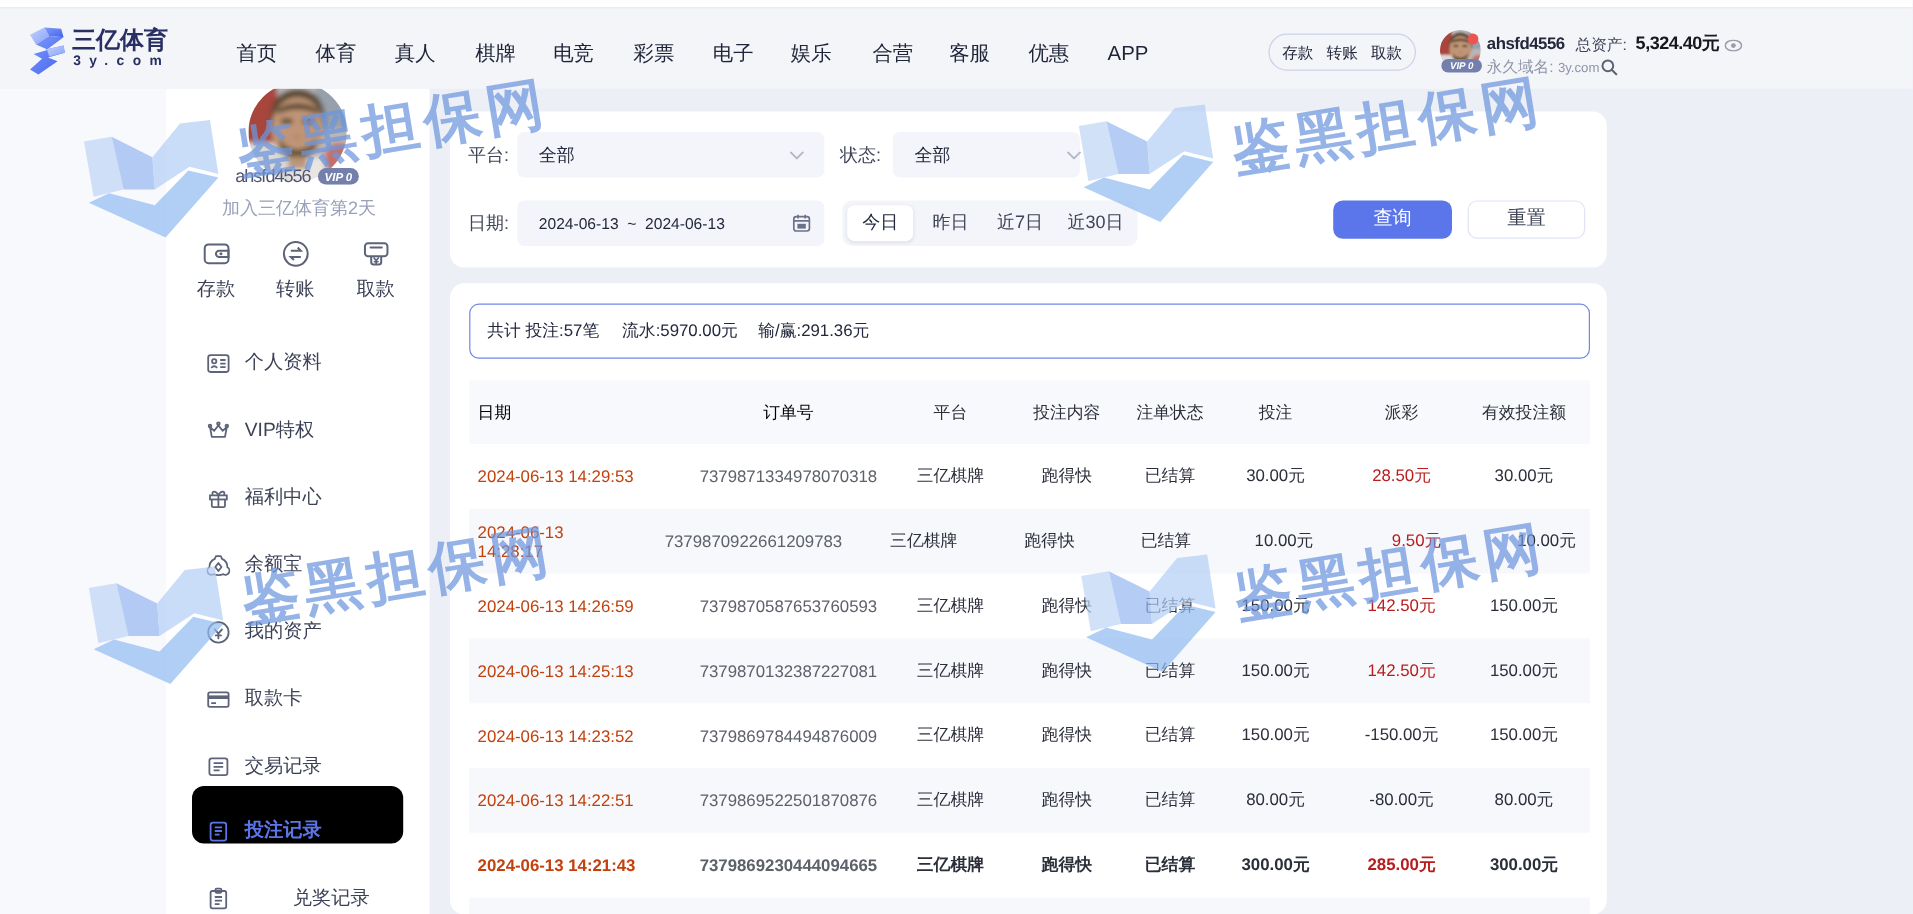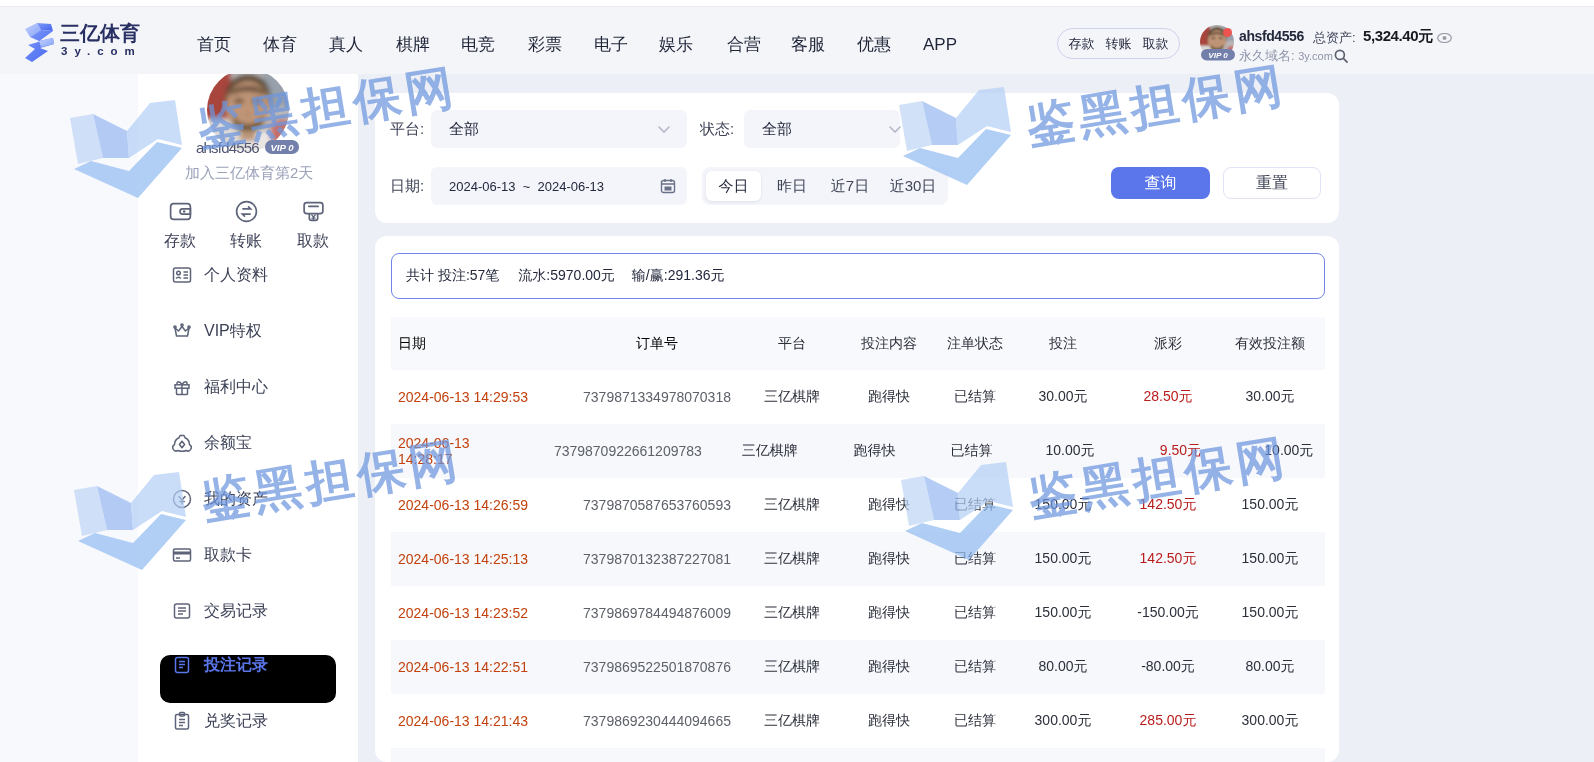--- a/index.html
+++ b/index.html
@@ -30,21 +30,21 @@
 
 #leftbg { left:0; top:74px; width:138px; height:688px; background:#f8f9fd; }
 #sidebar { left:138px; top:74px; width:220px; height:688px; background:#ffffff; }
 #avatar1 { left:207px; top:69px; width:82px; height:82px; border-radius:50%; overflow:hidden; z-index:5; }
 #uname1 { left:196px; top:139px; font-size:15px; color:#4e5470; z-index:6; letter-spacing:-0.8px; }
 #vipbadge1 { left:264px; top:140px; width:36px; height:14px; z-index:6; }
 #joined { left:185px; top:164px; font-size:15px; color:#9aa1b9; z-index:6; }
 .qa { top:199px; width:60px; transform:translateX(-50%); text-align:center; color:#5d6378; }
 .qa svg { width:25px; height:25px; display:block; margin:0 auto; }
 .qa .qalabel { margin-top:7px; font-size:16px; color:#3c4156; }
-.menuitem { left:160px; width:176px; height:48px; transform:translateY(-50%); display:flex; align-items:flex-start; color:#3c4156; }
+.menuitem { left:160px; width:176px; height:48px; transform:translateY(-50%); display:flex; align-items:flex-end; color:#3c4156; }
 .menuitem svg { width:20px; height:20px; margin-left:12px; flex:none; }
 .menuitem .mlabel { margin-left:12px; font-size:16px; }
 .menuitem.sel { background:#000000; border-radius:10px; color:#5b76ea;font-weight:bold; }
 .menuitem.sel .mlabel { color:#5b76ea; }
 
 
 #card1 { left:375px; top:93px; width:964px; height:130px; background:#fff; border-radius:12px; }
 #card2 { left:375px; top:236px; width:964px; height:526px; background:#fff; border-radius:12px; }
 .flabel { font-size:15px; color:#3f4457; }
 .selbox { background:#f4f5fa; border-radius:6px; position:absolute; display:flex; align-items:center; }
@@ -200,21 +200,21 @@
     </svg>
     <div class="mlabel">交易记录</div>
   </div>
   <div class="menuitem sel abs" style="top:679px;">
     <svg viewBox="0 0 20 20" fill="none" stroke="#5b76ea" stroke-width="1.5">
       <rect x="3.5" y="2.5" width="13" height="15" rx="2"></rect>
       <path d="M7 6.5 h6 M7 9.5 h6 M7 12.5 h4"></path>
     </svg>
     <div class="mlabel">投注记录</div>
   </div>
-  <div class="menuitem abs" style="top:735px;">
+  <div class="menuitem abs" style="top:735px;gap:40px;">
     <svg viewBox="0 0 20 20" fill="none" stroke="#5d6378" stroke-width="1.5">
       <rect x="3.5" y="3.5" width="13" height="14.5" rx="1.5"></rect>
       <rect x="7.5" y="1.5" width="5" height="3.5" rx="1"></rect>
       <path d="M7 8.5 h6 M7 11.5 h6 M7 14.5 h4"></path>
     </svg>
     <div class="mlabel">兑奖记录</div>
   </div>
 
   <div id="nav" class="abs">
     <svg id="logoicon" class="abs" viewBox="0 0 36 42">
@@ -397,21 +397,21 @@
   <div class="trow stripe abs" style="top:640px;">
     <div class="c1">2024-06-13 14:22:51</div>
       <div class="c2">7379869522501870876</div>
       <div class="c3">三亿棋牌</div>
       <div class="c4">跑得快</div>
       <div class="c5">已结算</div>
       <div class="c6">80.00元</div>
       <div class="c7">-80.00元</div>
       <div class="c8">80.00元</div>
   </div>
-  <div class="trow abs" style="top:694px;">
+  <div class="trow abs" style="top:694px;font-weight:bold;">
     <div class="c1">2024-06-13 14:21:43</div>
       <div class="c2">7379869230444094665</div>
       <div class="c3">三亿棋牌</div>
       <div class="c4">跑得快</div>
       <div class="c5">已结算</div>
       <div class="c6">300.00元</div>
       <div class="c7 blue">285.00元</div>
       <div class="c8">300.00元</div>
   </div>
   <div class="trow stripe abs" style="top:748px; height:14px;"></div>

